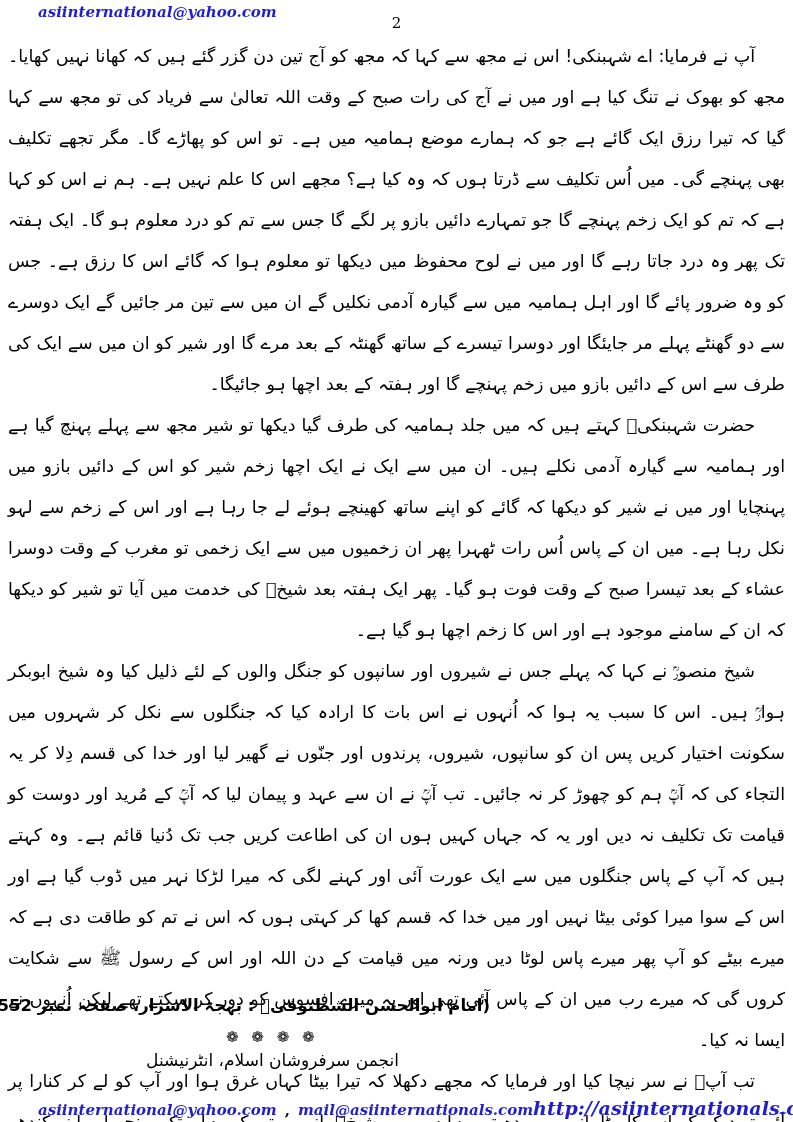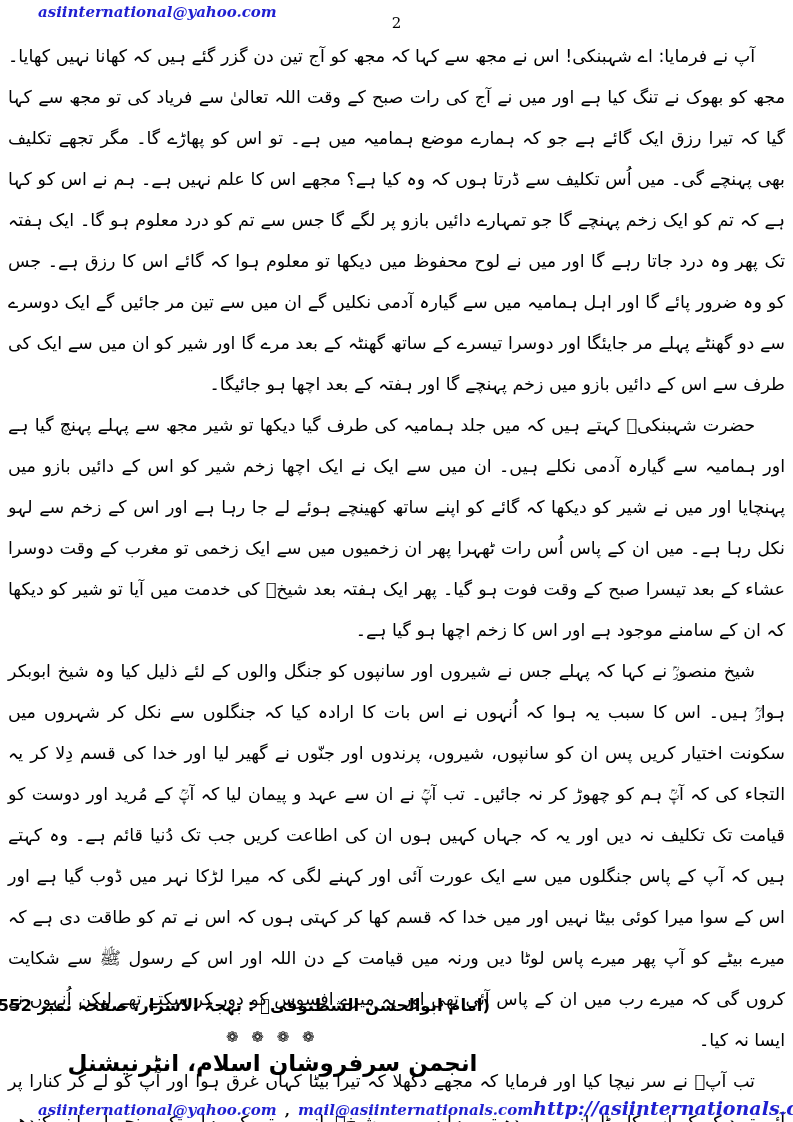--- a/index.html
+++ b/index.html
@@ -74,22 +74,22 @@
     white-space: nowrap;
   }
   .ornaments {
     top: 1028px;
     font-size: 15px;
     letter-spacing: 4px;
     direction: ltr;
   }
   .org-title {
     top: 1050px;
-    font-size: 23px;
-    font-weight: bold;
+    font-size: 17px;
+    font-weight: normal;
   }
   
   .footer {
     position: absolute;
     top: 1083px;
     left: 38px;
     right: 38px;
     display: flex;
     justify-content: space-between;
     align-items: baseline;

